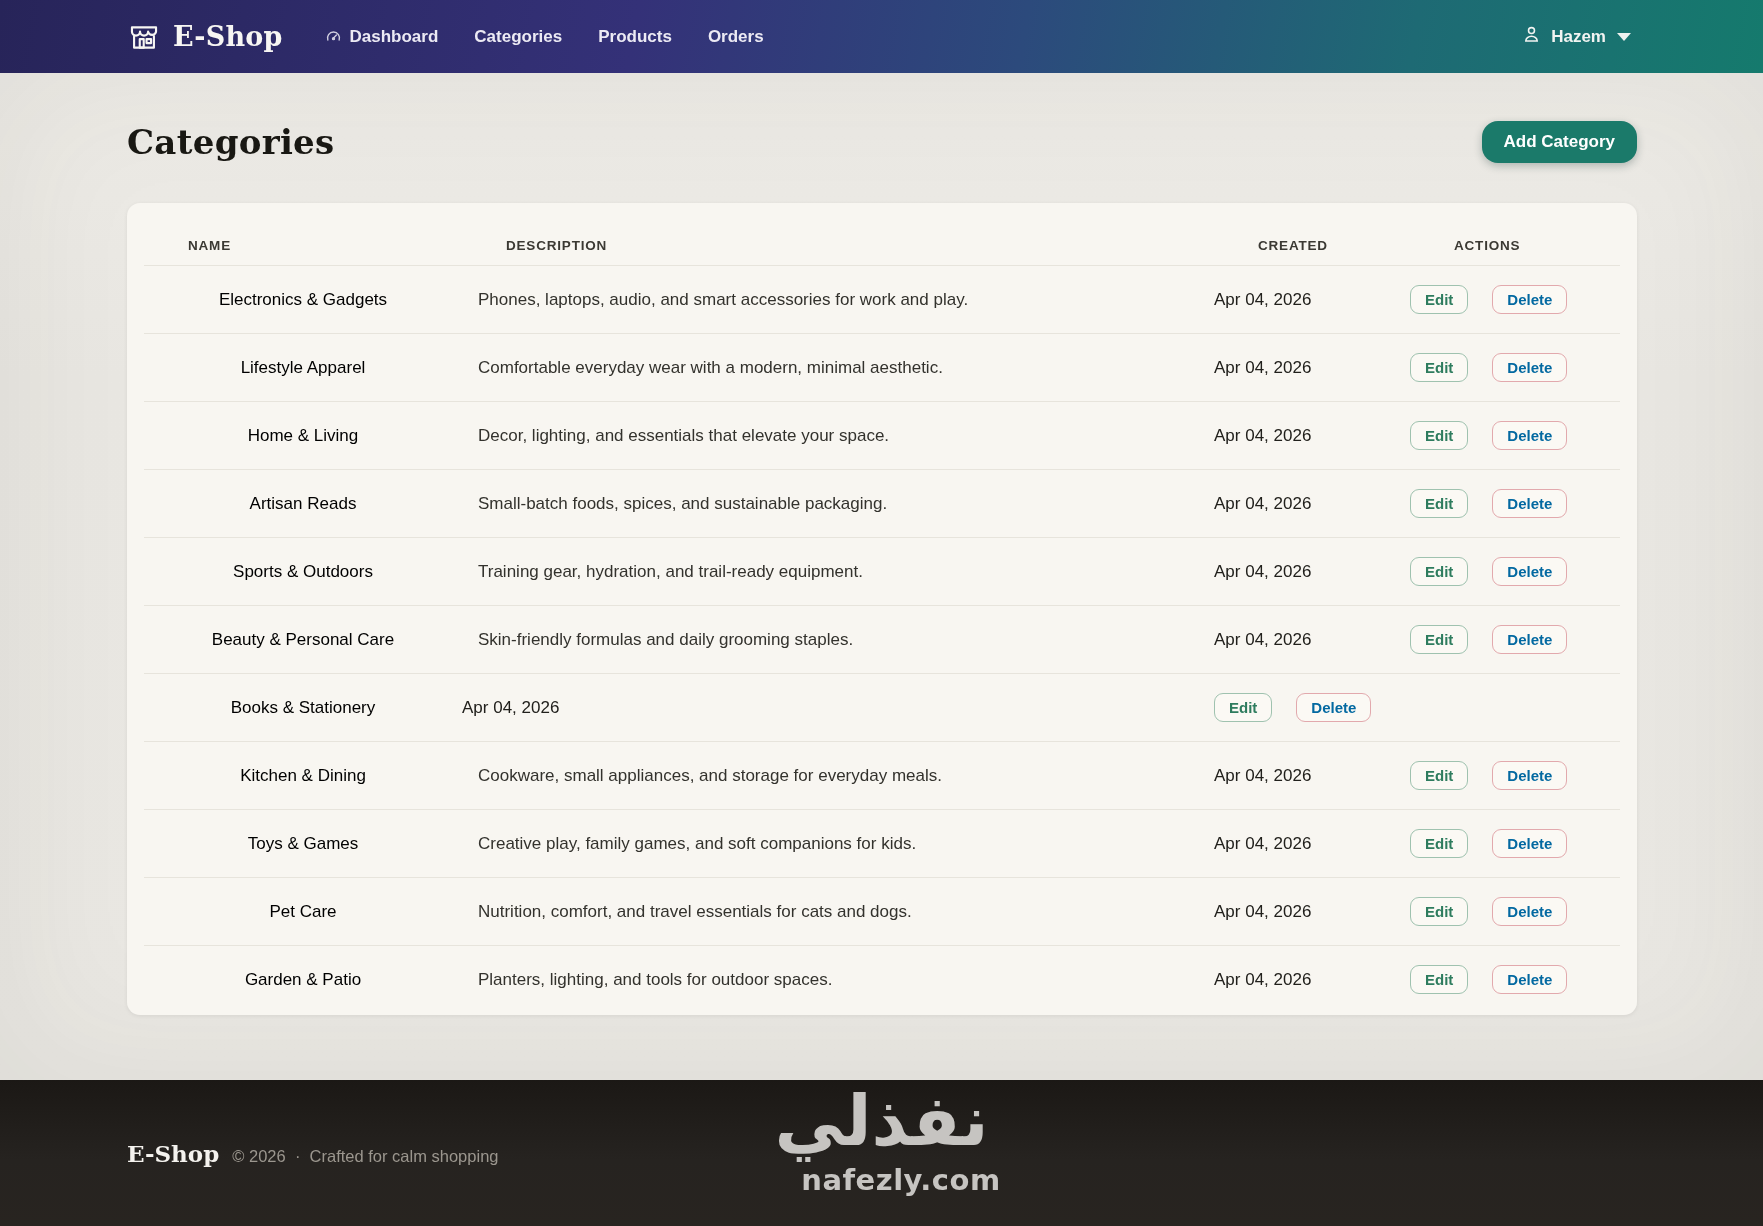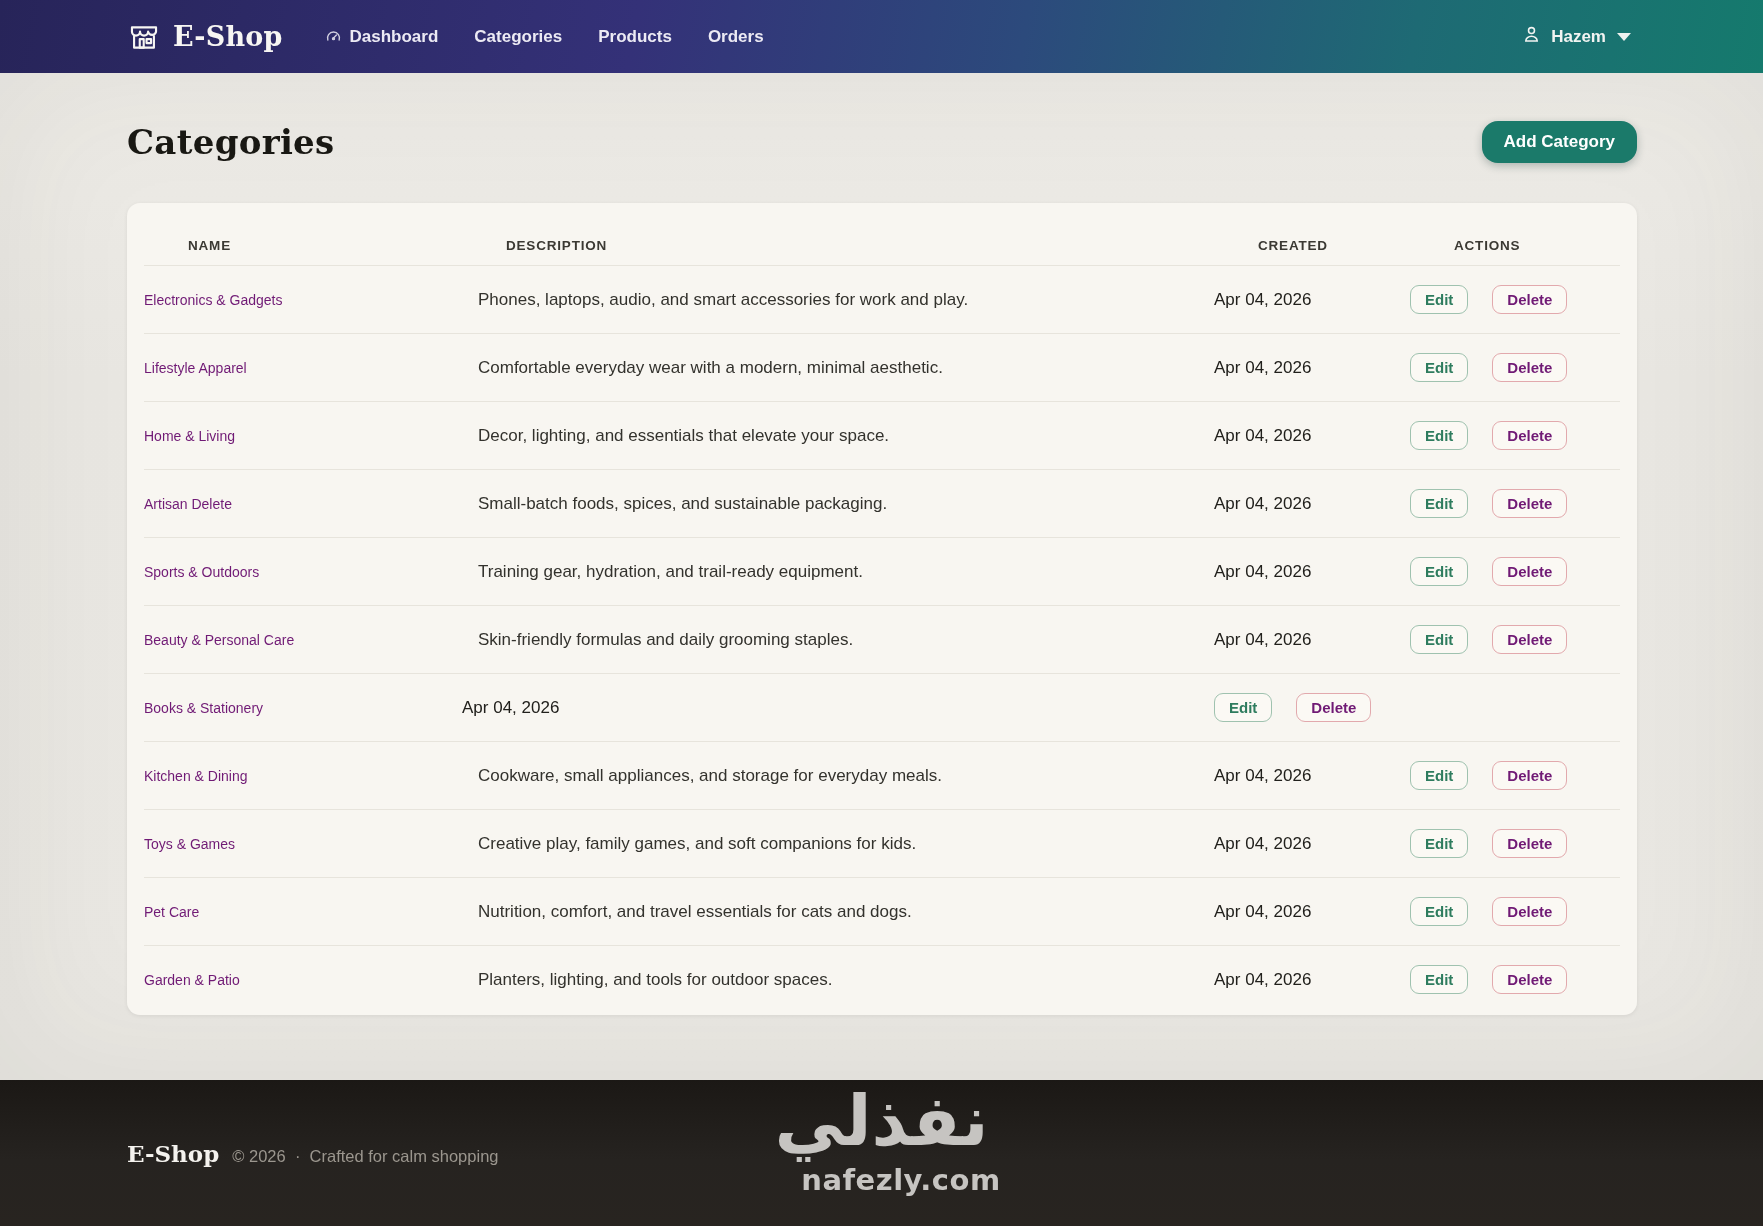--- a/index.html
+++ b/index.html
@@ -109,35 +109,35 @@
     font-weight: 700;
     letter-spacing: 0.06em;
     color: #3b3933;
     text-transform: uppercase;
     padding-left: 44px;
   }
   .trow {
     height: 68px;
     border-top: 1px solid #e7e4dc;
   }
-  .cell-name { font-size: 14px; color: #701a75; }
+  .cell-name { font-size: 17px; color: #000000; text-align: center; }
   .cell-desc { font-size: 17px; color: #33322d; margin-left: 16px; }
   .cell-created { font-size: 17px; color: #21201c; }
   .cell-actions { display: flex; gap: 24px; }
   .btn-edit, .btn-delete {
     font-family: "Liberation Sans", sans-serif;
     font-size: 15px;
     font-weight: 600;
     padding: 5px 14px;
     border-radius: 9px;
     background: #fbf9f4;
     cursor: pointer;
   }
   .btn-edit { color: #2e7c5e; border: 1px solid #9fc2af; }
-  .btn-delete { color: #701a75; border: 1px solid #e2a9ad; }
+  .btn-delete { color: #0369a1; border: 1px solid #e2a9ad; }
 
   
   .footer {
     position: relative;
     height: 146px;
     background: linear-gradient(180deg, #1b1815 0%, #262320 55%, #282420 100%);
     overflow: hidden;
   }
   .footer-left {
     position: absolute;
@@ -258,21 +258,21 @@
     <div class="cell-name">Home &amp; Living</div>
     <div class="cell-desc">Decor, lighting, and essentials that elevate your space.</div>
     <div class="cell-created">Apr 04, 2026</div>
     <div class="cell-actions">
       <button class="btn-edit">Edit</button>
       <button class="btn-delete">Delete</button>
     </div>
   </div>
 
   <div class="trow">
-    <div class="cell-name">Artisan Delete</div>
+    <div class="cell-name">Artisan Reads</div>
     <div class="cell-desc">Small-batch foods, spices, and sustainable packaging.</div>
     <div class="cell-created">Apr 04, 2026</div>
     <div class="cell-actions">
       <button class="btn-edit">Edit</button>
       <button class="btn-delete">Delete</button>
     </div>
   </div>
 
   <div class="trow">
     <div class="cell-name">Sports &amp; Outdoors</div>

